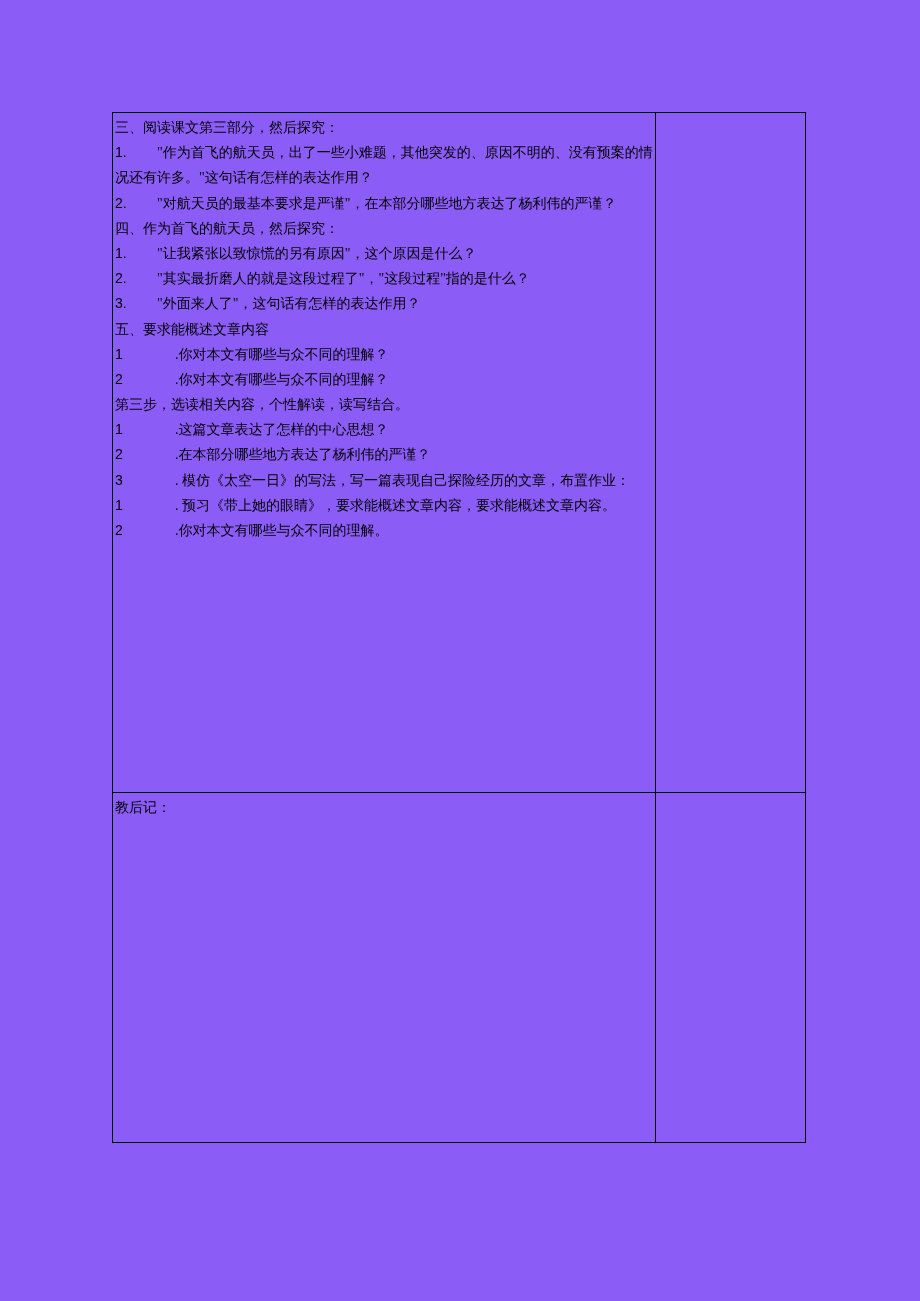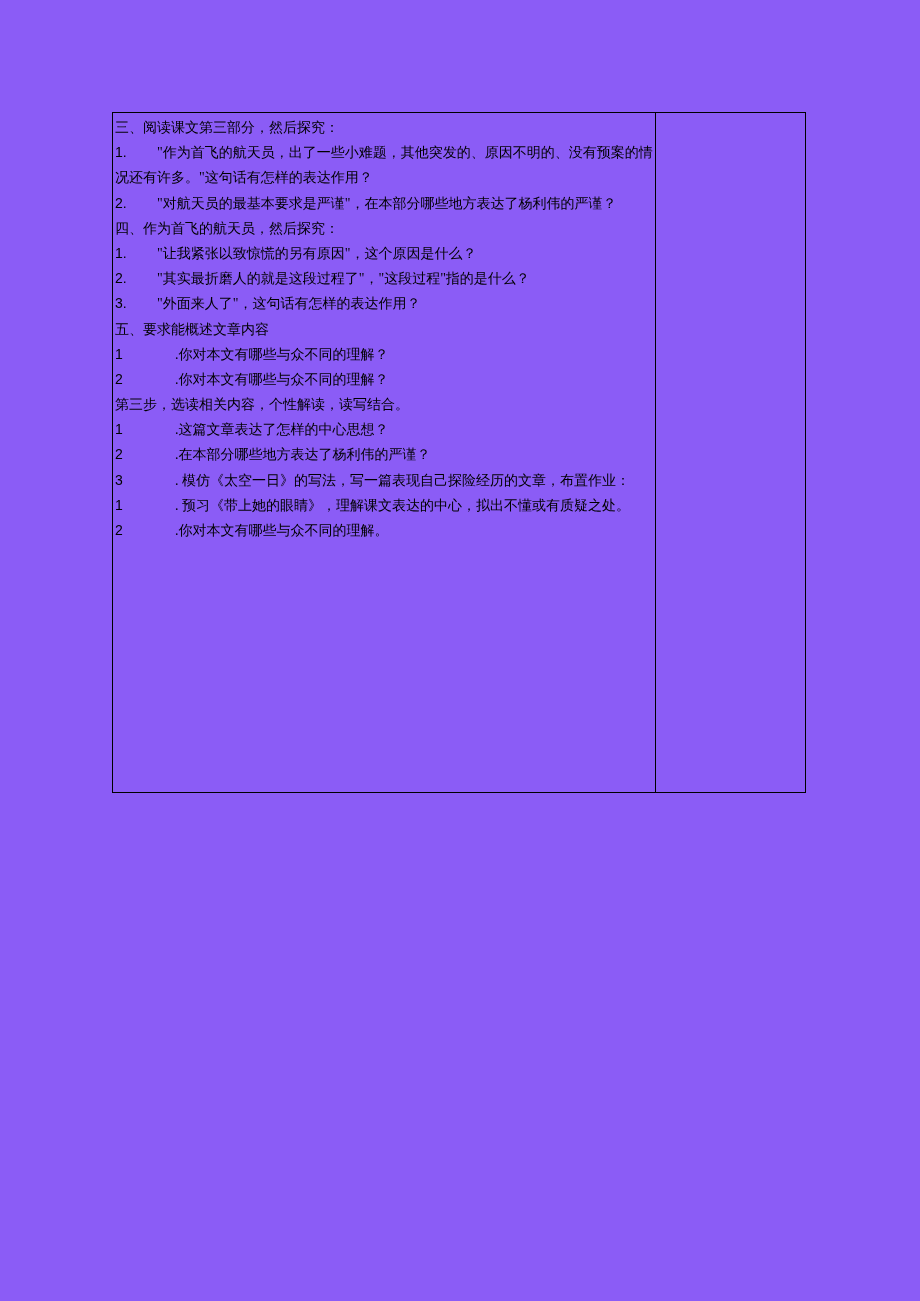--- a/index.html
+++ b/index.html
@@ -82,22 +82,28 @@
         <span class="line num-line"><span class="num">2</span><span class="gap1"></span><span>.你对本文有哪些与众不同的理解？</span></span>
 
         <span class="line">第三步，选读相关内容，个性解读，读写结合。</span>
 
         <span class="line num-line"><span class="num">1</span><span class="gap1"></span><span>.这篇文章表达了怎样的中心思想？</span></span>
 
         <span class="line num-line"><span class="num">2</span><span class="gap1"></span><span>.在本部分哪些地方表达了杨利伟的严谨？</span></span>
 
         <span class="line"><span class="num">3</span><span class="gap1"></span><span>. 模仿《太空一日》的写法，写一篇表现自己探险经历的文章，布置作业：</span></span>
 
-        <span class="line"><span class="num">1</span><span class="gap1"></span><span>. 预习《带上她的眼睛》，理解课文表达的中心，拟出不懂或有质疑之处。</span></span>
+        <span class="line"><span class="num">1</span><span class="gap1"></span><span>. 预习《带上她的眼睛》，要求能概述文章内容，要求能概述文章内容。</span></span>
 
         <span class="line num-line"><span class="num">2</span><span class="gap1"></span><span>.你对本文有哪些与众不同的理解。</span></span>
 
+      </td>
+      <td class="col-side"></td>
+    </tr>
+    <tr class="row2">
+      <td class="col-main">
+        <span class="line">教后记：</span>
       </td>
       <td class="col-side"></td>
     </tr>
   </tbody>
     </table>
 </div>
 
 </body></html>

